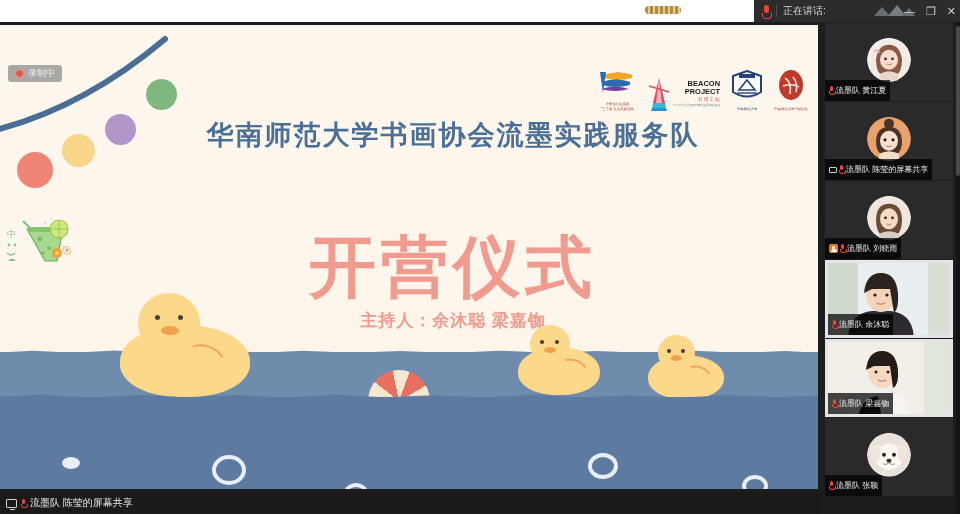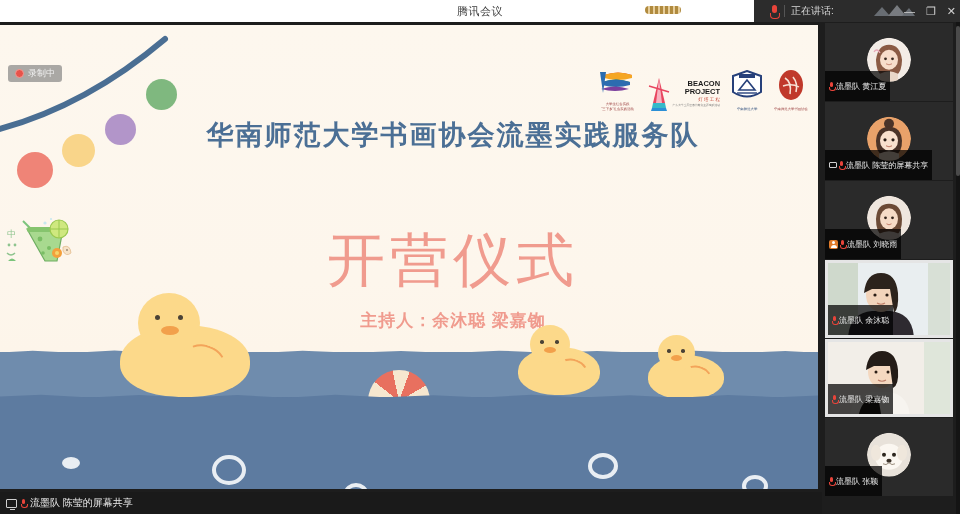--- a/index.html
+++ b/index.html
@@ -21,21 +21,21 @@
     font-size:11px; color:#3c3c3c; letter-spacing:.5px;
   }
   #titlebar .tb-pill{
     position:absolute; left:645px; top:6px; width:36px; height:8px;
     border-radius:4px;
     background:repeating-linear-gradient(90deg,#b08a3e 0 3px,#e6cd9a 3px 5px);
   }
   #tb-right{
     position:absolute; right:0; top:0; width:206px; height:22px;
     background:#2c2c2c; display:flex; align-items:center; gap:6px;
-    padding-left:16px;
+    padding-left:8px;
   }
   .mic-ico{ width:8px; height:13px; position:relative; flex:0 0 auto;}
   .mic-ico:before{
     content:""; position:absolute; left:1.5px; top:0; width:5px; height:8px;
     border-radius:3px; background:#e8443a;
   }
   .mic-ico:after{
     content:""; position:absolute; left:0px; top:8px; width:8px; height:5px;
     border-bottom:1.5px solid #e8443a; border-left:1.5px solid #e8443a;
     border-right:1.5px solid #e8443a; border-radius:0 0 4px 4px;
@@ -113,21 +113,21 @@
         #f6e7cf 112deg 145deg,#e8705f 145deg 185deg,#f6e7cf 185deg 218deg,
         #e8705f 218deg 258deg,#f6e7cf 258deg 290deg,#e8705f 290deg 330deg,
         #f6e7cf 330deg 360deg);
   }
 
   
   .slide-text{ position:absolute; width:100%; text-align:center;
     font-family:"Liberation Sans", sans-serif;margin-left:44px; }
   #line1{ top:92px; font-size:27px; font-weight:bold; color:#4b6f95; letter-spacing:2px;}
   #line2{ top:149px; font-size:23px; font-weight:bold; color:#5b82a8; letter-spacing:2px;}
-  #line3{ top:197px; font-size:58px; font-weight:normal; color:#f09b8e; letter-spacing:5px;}
+  #line3{ top:197px; font-size:67px; font-weight:bold; color:#f09b8e; letter-spacing:5px;}
   #line4{ top:284px; font-size:17px; font-weight:bold; color:#f09b8e; letter-spacing:1px;}
 
   
   #logos{ position:absolute; right:10px; top:44px; display:flex; gap:10px; align-items:flex-end;}
   .logo{ position:relative; width:auto; text-align:center;}
   .logo .cap{ font-size:3.4px; color:#9a3c3c; line-height:1.35; margin-top:1px; white-space:nowrap;}
   .logo .cap2{ font-size:3.4px; color:#2a4a7a; line-height:1.35; margin-top:1px; white-space:nowrap;}
 
   
   #rec-badge{
@@ -152,21 +152,21 @@
   #strip{
     position:absolute; right:0; top:22px; width:138px; height:492px;
     background:#1d1d1d; overflow:hidden;
   }
   .tile{
     position:absolute; left:3px; width:128px; height:78px;
     background:#2a2a2a; overflow:hidden;
   }
   .tile.speaking{ border:3px solid #e5e5e5; }
   .tile .nameplate{
-    position:absolute; left:0; bottom:0; height:30px;
+    position:absolute; left:0; bottom:0; height:21px;
     background:rgba(0,0,0,.72);
     display:flex; align-items:center; gap:2px; padding:0 4px;
   }
   .nameplate .nm{ font-size:8px; color:#eaeaea; white-space:nowrap;}
   .mic-sm{ width:5px; height:9px; position:relative; flex:0 0 auto;}
   .mic-sm:before{ content:""; position:absolute; left:1px; top:0; width:3px; height:5px;
     border-radius:2px; background:#e8443a;}
   .mic-sm:after{ content:""; position:absolute; left:0; top:5px; width:5px; height:3px;
     border-bottom:1px solid #e8443a; border-left:1px solid #e8443a;
     border-right:1px solid #e8443a; border-radius:0 0 3px 3px;}
@@ -187,21 +187,20 @@
   .scrollthumb{
     position:absolute; right:0; top:4px; width:4px; height:150px;
     background:#4a4a4a; border-radius:2px;
   }
   .photo{ position:absolute; left:0; top:0; width:128px; height:78px;}
 </style>
 </head>
 <body>
 
 <div id="titlebar">
-  <div class="tb-title">腾讯会议</div>
   <div class="tb-pill"></div>
 
   <div id="tb-right">
     <span class="mic-ico"></span>
     <span class="tb-sep"></span>
     <span id="speaking-label">正在讲话:</span>
     <svg id="wave-logo" width="44" height="14" viewBox="0 0 44 14">
       <path d="M2 12 L10 3 L18 12 Z" fill="#9aa3ad"></path>
       <path d="M16 12 L25 1 L34 12 Z" fill="#b6bdc5"></path>
       <path d="M30 12 L37 4 L43 12 Z" fill="#9aa3ad"></path>

